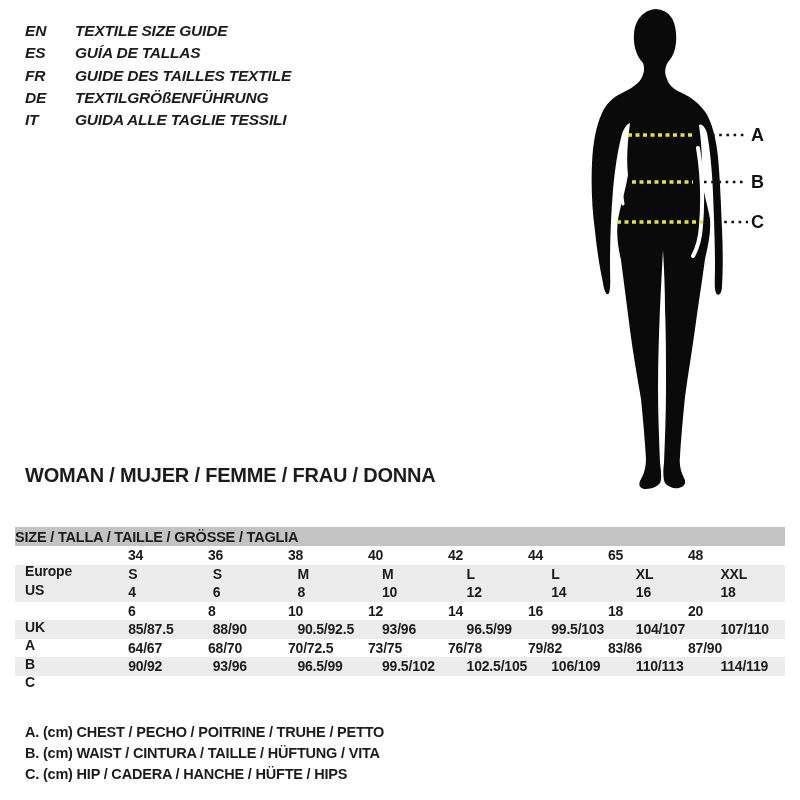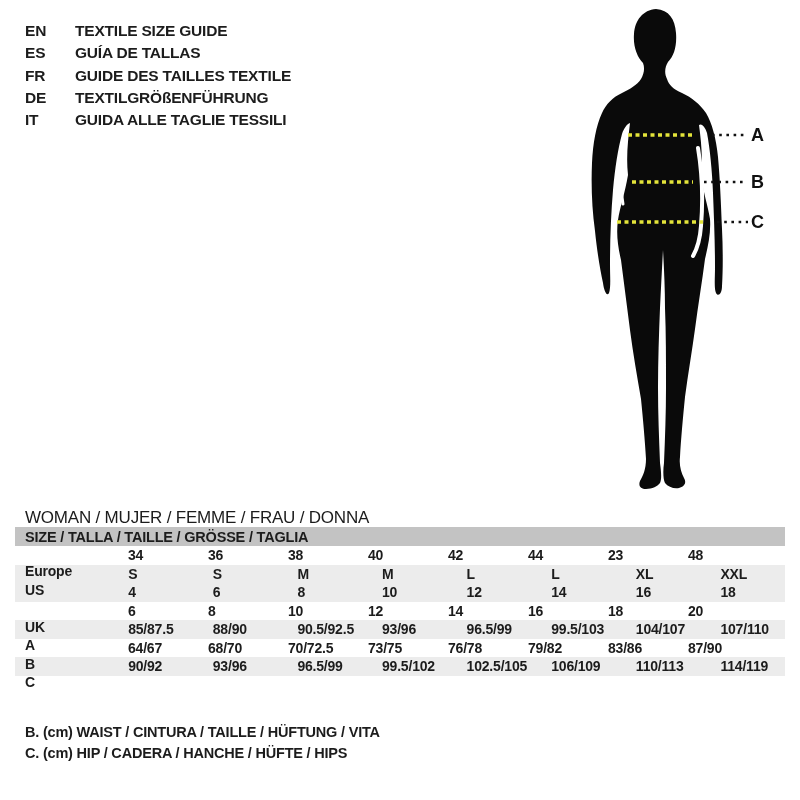--- a/index.html
+++ b/index.html
@@ -2,37 +2,37 @@
 <html><head>
 <meta charset="utf-8">
 <style>
   html,body { margin:0; padding:0; background:#ffffff; }
   .canvas {
     position:relative; width:800px; height:800px; background:#ffffff;
     font-family:"Liberation Sans", sans-serif; color:#1c1c1c; overflow:hidden;
   }
 
   
-  .lang-block { position:absolute; left:25px; top:20px; }
+  .lang-block { position:absolute; left:25px; top:20px;font-style:italic; }
   .lang-row  { display:flex; height:22.3px; align-items:center;
                font-weight:bold; font-size:15.5px; letter-spacing:-0.2px; }
   .lang-code { width:50px; }
 
   
   .figure-svg { position:absolute; left:560px; top:0px; }
 
   
-  .gender-heading { position:absolute; left:25px; top:508px;
-                    font-weight:normal; font-size:17px; letter-spacing:-0.2px; }
+  .gender-heading { position:absolute; left:25px; top:464px;
+                    font-weight:bold; font-size:20px; letter-spacing:-0.2px; }
 
   
   .size-table { position:absolute; left:15px; top:527px; width:770px;
                 font-size:14px; font-weight:bold; letter-spacing:-0.2px; }
   .t-header { height:19px; background:#c3c3c3; display:flex; align-items:center;
-              padding-left:10px; box-sizing:border-box; font-size:14.5px; }
+              box-sizing:border-box; font-size:14.5px; }
   .t-row    { display:flex; height:18.5px; align-items:center; }
   .t-row.shaded { background:#ececec;gap:20px; }
   .t-label  { width:113px; padding-left:10px; box-sizing:border-box;margin-top:32px; }
   .t-cell   { width:80px; }
 
   
   .legend      { position:absolute; left:25px; top:724px; }
   .legend-line { height:21px; font-weight:bold; font-size:14.5px; letter-spacing:-0.2px; }
 </style>
 </head>
@@ -110,21 +110,21 @@
     <div class="t-header">SIZE / TALLA / TAILLE / GRÖSSE / TAGLIA</div>
 
     <div class="t-row">
       <span class="t-label">Europe</span>
       <span class="t-cell">34</span>
       <span class="t-cell">36</span>
       <span class="t-cell">38</span>
       <span class="t-cell">40</span>
       <span class="t-cell">42</span>
       <span class="t-cell">44</span>
-      <span class="t-cell">23</span>
+      <span class="t-cell">65</span>
       <span class="t-cell">48</span>
     </div>
 
     <div class="t-row shaded">
       <span class="t-label">US</span>
       <span class="t-cell">S</span>
       <span class="t-cell">S</span>
       <span class="t-cell">M</span>
       <span class="t-cell">M</span>
       <span class="t-cell">L</span>
@@ -188,17 +188,18 @@
       <span class="t-cell">96.5/99</span>
       <span class="t-cell">99.5/102</span>
       <span class="t-cell">102.5/105</span>
       <span class="t-cell">106/109</span>
       <span class="t-cell">110/113</span>
       <span class="t-cell">114/119</span>
     </div>
   </div>
 
   <div class="legend">
+    <div class="legend-line">A. (cm) CHEST / PECHO / POITRINE / TRUHE / PETTO</div>
     <div class="legend-line">B. (cm) WAIST / CINTURA / TAILLE / HÜFTUNG / VITA</div>
     <div class="legend-line">C. (cm) HIP / CADERA / HANCHE / HÜFTE / HIPS</div>
   </div>
 
 </div>
 
 </body></html>

